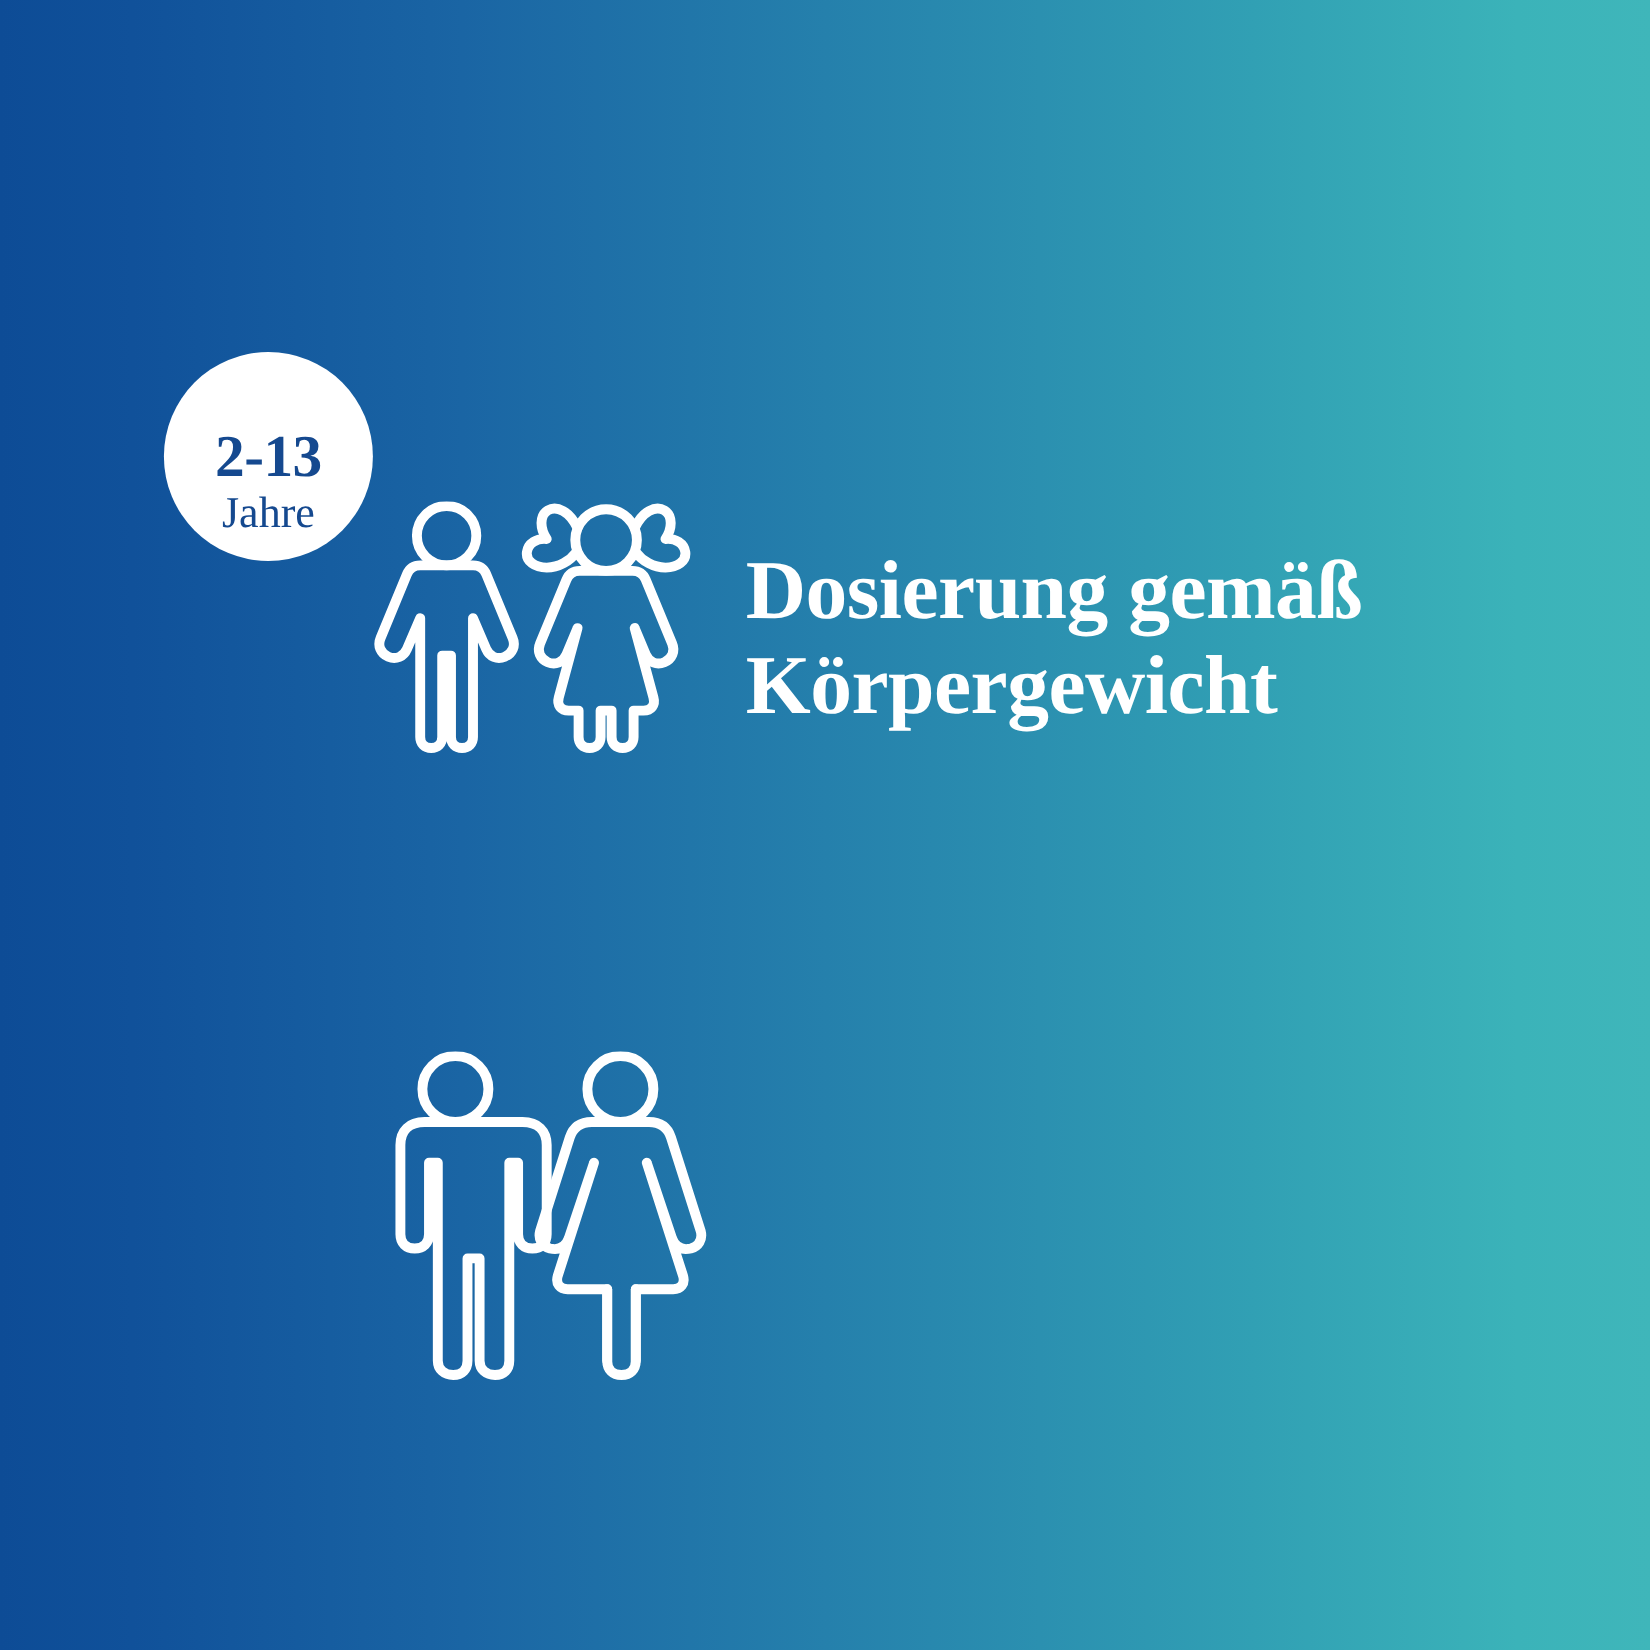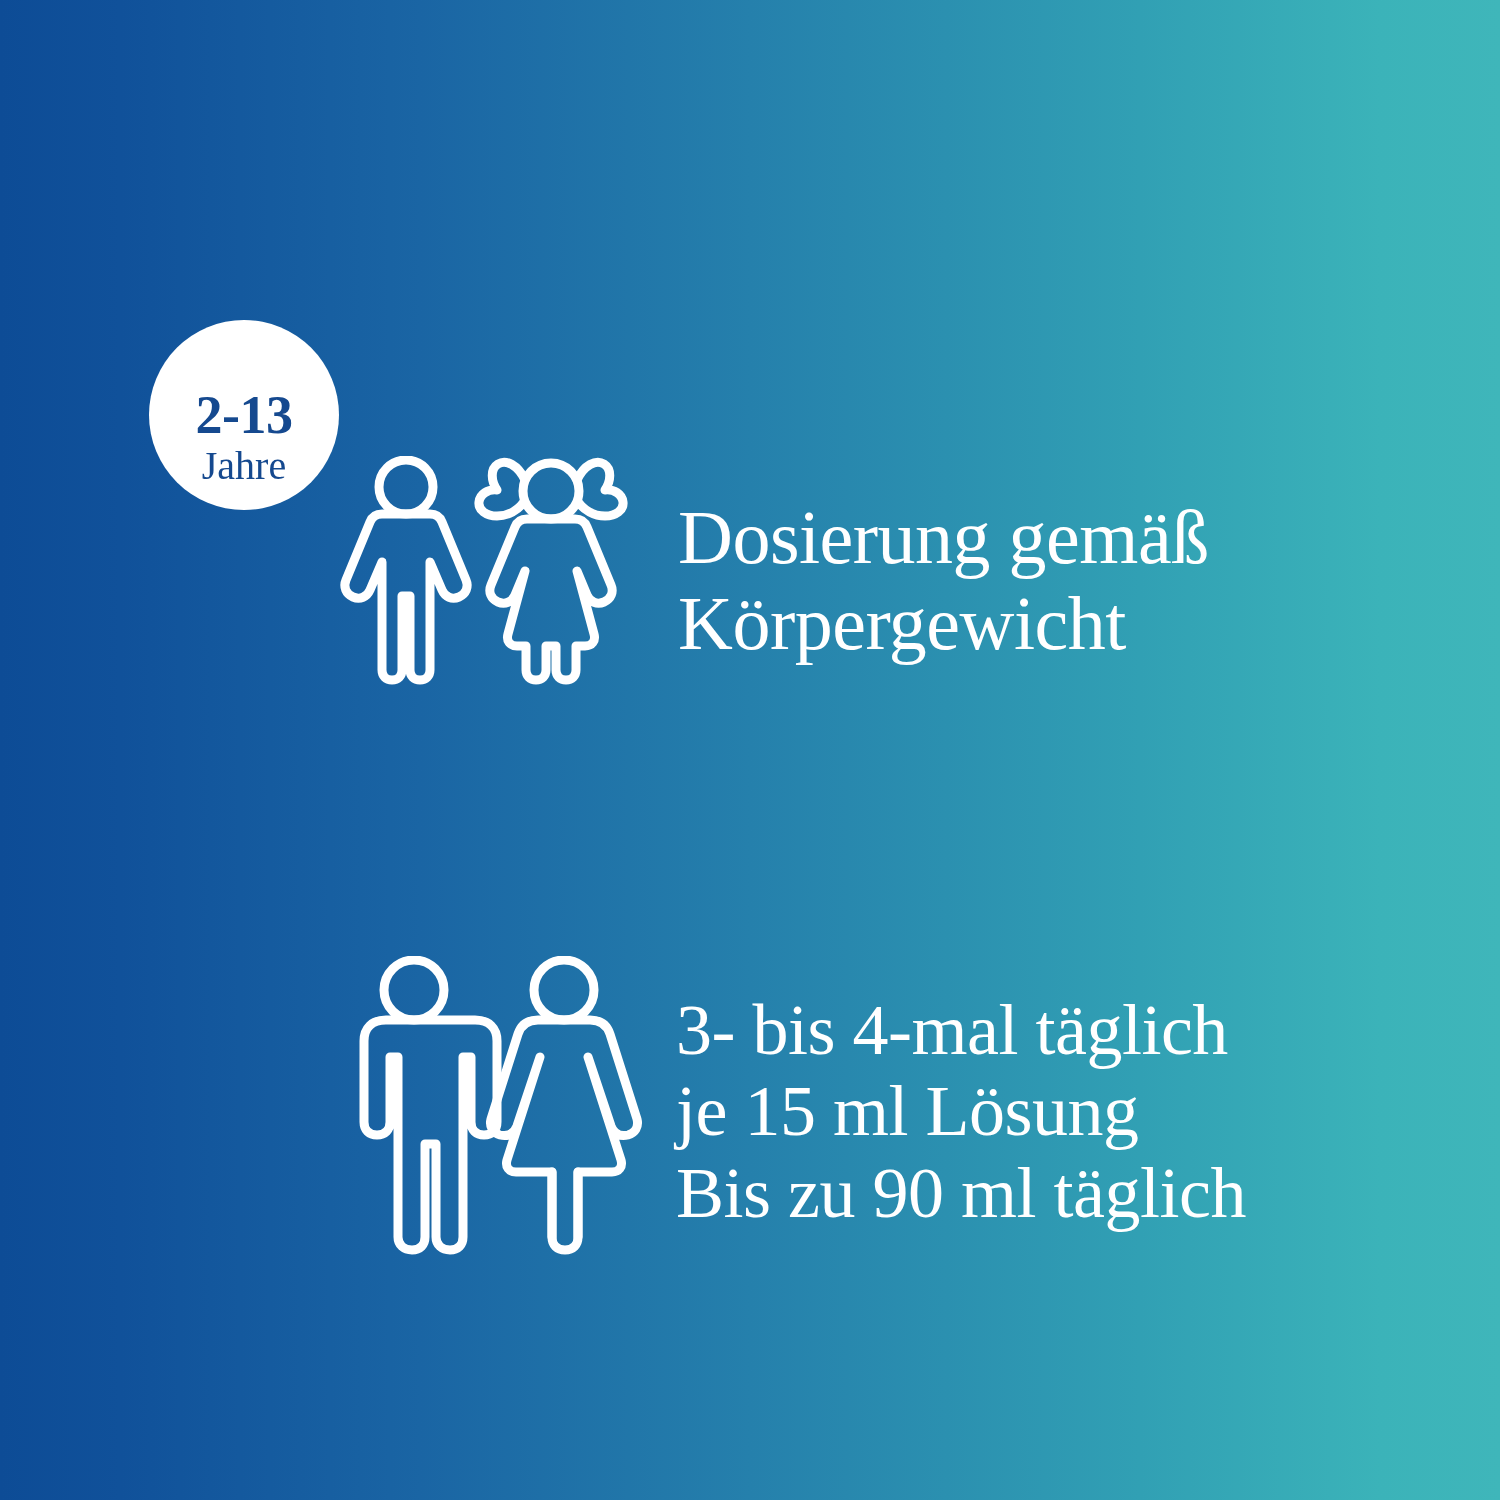--- a/index.html
+++ b/index.html
@@ -67,21 +67,21 @@
   }
   #pictogram-children { left: 336px; top: 156px; }
   #pictogram-adults   { left: 348px; top: 136px; }
 
   .pictogram-svg { display: block; }
 
   
   .text-block {
     position: absolute;
     color: #ffffff;
-    font-weight: normal;
+    font-weight: bold;
     line-height: 1.13;
     letter-spacing: -0.5px;
   }
   #text-children {
     left: 678px;
     top: 195px;
     font-size: 76px;
     width: 700px;
   }
   #text-adults {
@@ -245,20 +245,15 @@
                    C287 177 291 171 289 163
                    L262 78
                    C259 69 252 64 242 64
                    Z"></path>
           <path d="M204 216 L204 281"></path>
           <path d="M230 216 L230 281"></path>
         </g>
       </svg>
     </div>
 
-    <div class="text-block" id="text-adults">
-      <span class="text-line">3- bis 4-mal täglich</span>
-      <span class="text-line">je 15 ml Lösung</span>
-      <span class="text-line">Bis zu 90 ml täglich</span>
-    </div>
   </div>
 
 </div>
 
 </body></html>

